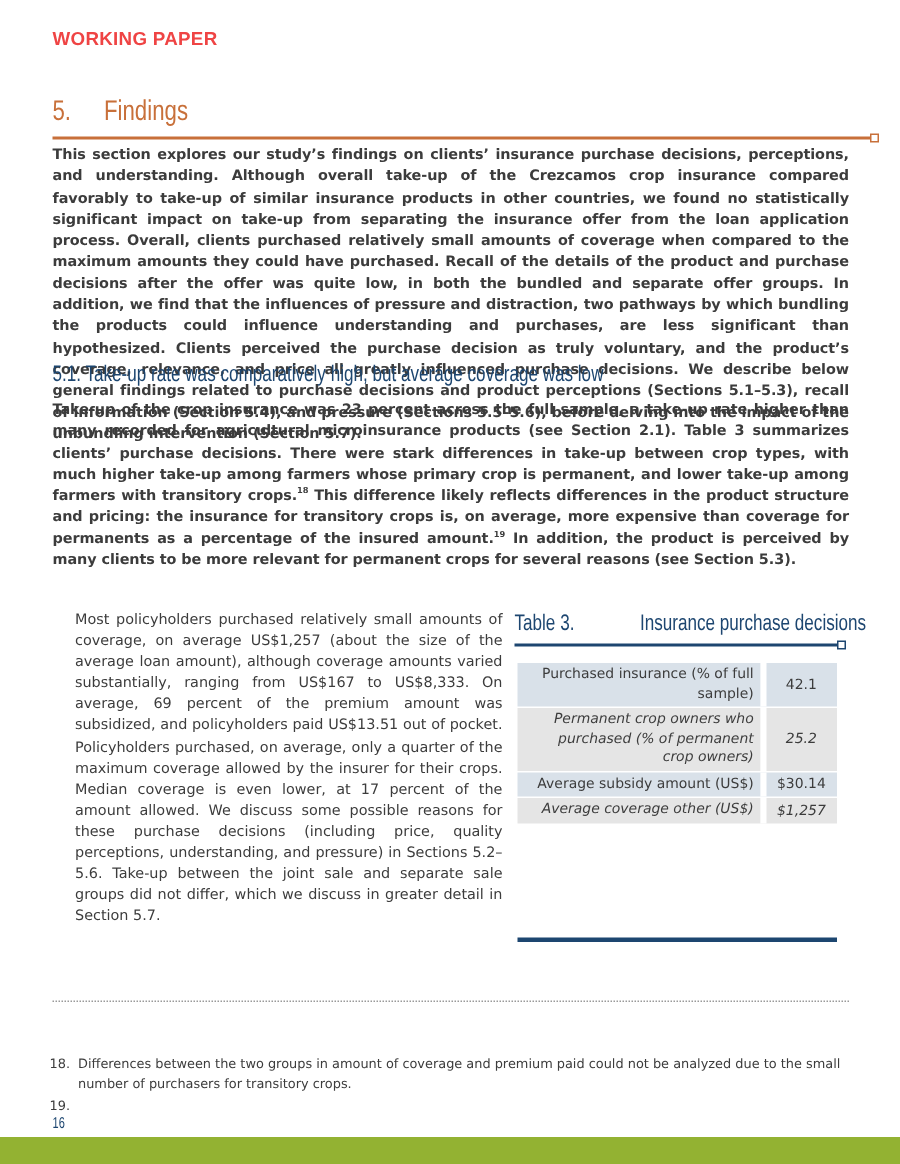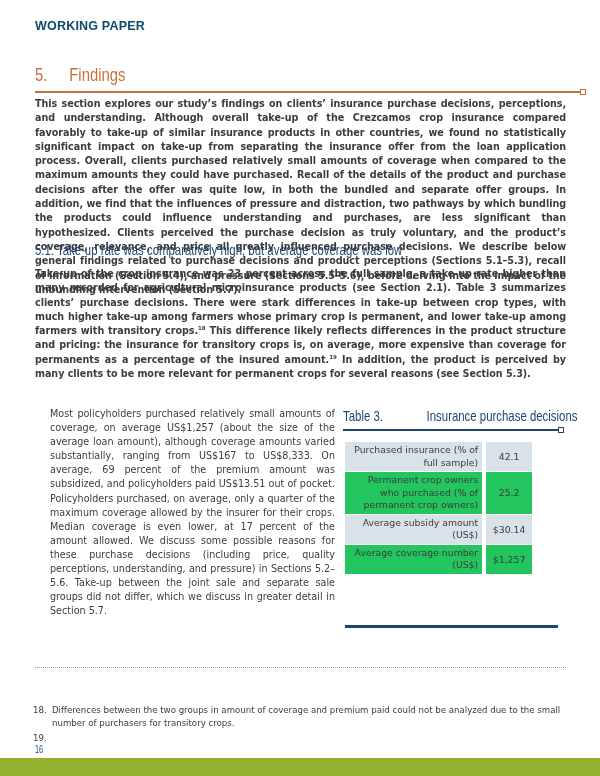--- a/index.html
+++ b/index.html
@@ -4,21 +4,21 @@
 <style>
   html, body { margin: 0; padding: 0; }
   body {
     width: 600px; height: 776px; position: relative; overflow: hidden;
     background: #ffffff; color: #3a3a3a;
     font-family: "DejaVu Sans", sans-serif;
   }
   .header-label {
     position: absolute; left: 35px; top: 19px;
     font-family: "Liberation Sans", sans-serif; font-weight: bold;
-    font-size: 12.5px; color: #0c4a6e; letter-spacing: 0.2px;
+    font-size: 12.5px; color: #ef4444; letter-spacing: 0.2px;
   }
   .section-title {
     position: absolute; left: 35px; top: 64px; width: 545px;
     font-family: "Liberation Sans", sans-serif; font-size: 19px;
     color: #c8703a; transform: scaleX(0.78); transform-origin: left top;
     white-space: nowrap;
   }
   .section-title .num { display: inline-block; width: 44px; }
   .title-rule {
     position: absolute; left: 35px; top: 91px; width: 545px; height: 1.5px;
@@ -50,29 +50,29 @@
     position: absolute; left: 343px; top: 407px;
     font-family: "Liberation Sans", sans-serif; font-size: 15px; color: #1d4670;
     transform: scaleX(0.76); transform-origin: left top; white-space: nowrap;
   }
   .table-title .num { display: inline-block; width: 110px; }
   .table-rule {
     position: absolute; left: 343px; top: 429px; width: 215px; height: 1.5px; background: #1d4670;
   }
   .table-rule .rule-end { color: #1d4670; }
   .data-table {
-    position: absolute; left: 345px; top: 441px; width: 187px;
+    position: absolute; left: 345px; top: 441px; width: 213px;
     border-collapse: separate; border-spacing: 0 1.5px;
     font-size: 9.3px; color: #3c3c3c;
   }
   .data-table td { padding: 2px 4px; }
   .data-table td.lbl { text-align: right; width: 161px; line-height: 12.5px; }
   .data-table td.val { text-align: center; width: 40px; border-left: 4px solid #ffffff; }
   .row-blue td { background: #d9e1e9; }
-  .row-cream td { background: #22c55e; }
+  .row-cream td { background: #e5e5e5; font-style: italic; }
   .table-bottom {
     position: absolute; left: 345px; top: 625px; width: 213px; height: 2.5px; background: #1d4670;
   }
   .dotted-rule {
     position: absolute; left: 35px; top: 667px; width: 531px; height: 0;
     border-top: 1px dotted #9a9a9a;
   }
   .footnote {
     position: absolute; left: 33px; width: 531px;
     font-size: 8.6px; line-height: 12.6px; color: #3c3c3c;
@@ -123,21 +123,21 @@
     </tr>
     <tr class="row-cream">
       <td class="lbl">Permanent crop owners who purchased (% of permanent crop owners)</td>
       <td class="val">25.2</td>
     </tr>
     <tr class="row-blue">
       <td class="lbl">Average subsidy amount (US$)</td>
       <td class="val">$30.14</td>
     </tr>
     <tr class="row-cream">
-      <td class="lbl">Average coverage number (US$)</td>
+      <td class="lbl">Average coverage other (US$)</td>
       <td class="val">$1,257</td>
     </tr>
   </tbody>
 </table>
 <div class="table-bottom"></div>
 
 <div class="dotted-rule"></div>
 
 <div class="footnote" style="top:684px;">
   <span class="fn-num">18.</span>

